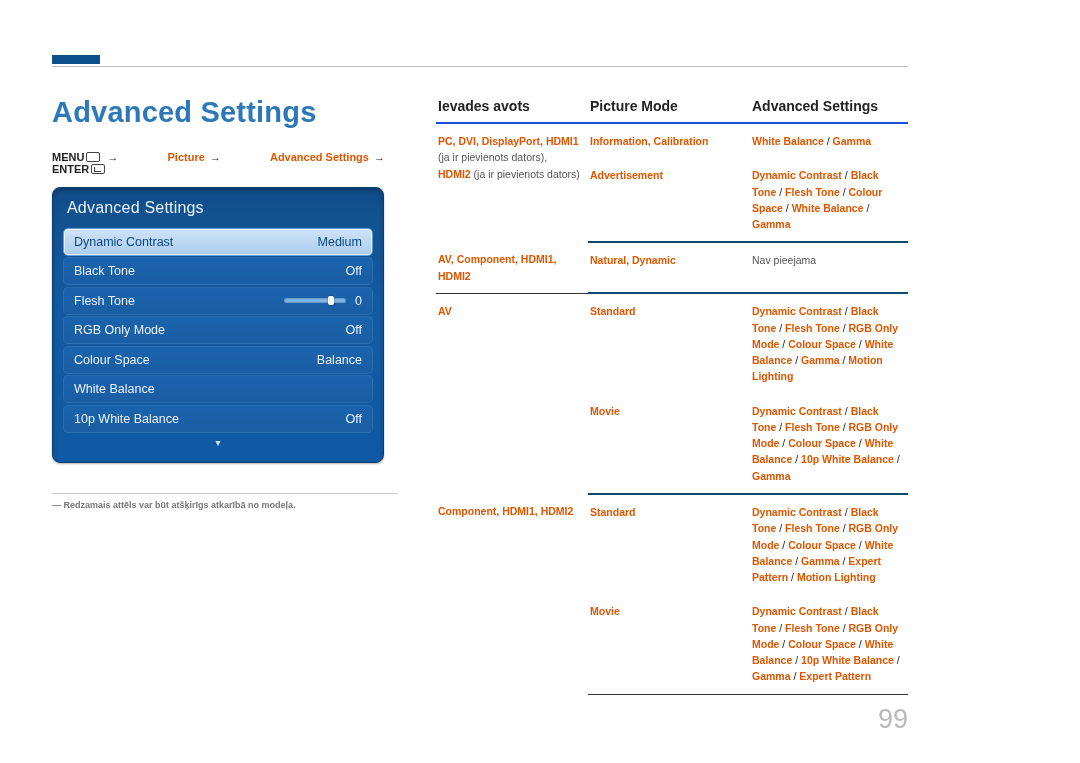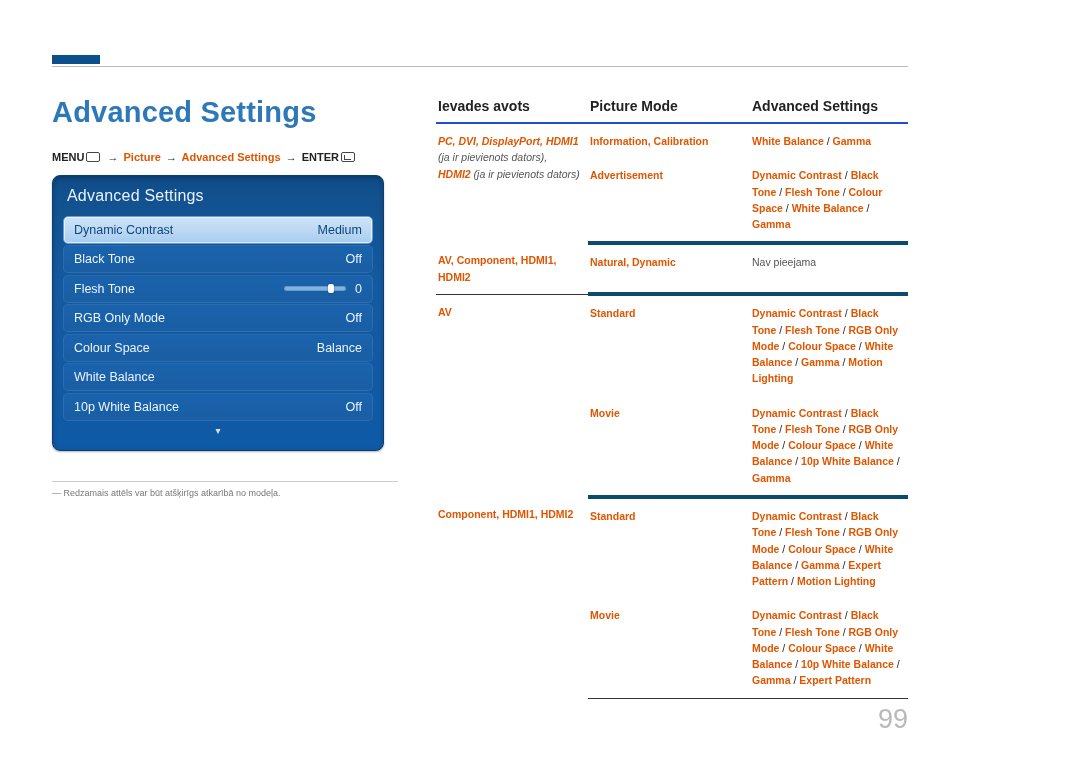--- a/index.html
+++ b/index.html
@@ -6,43 +6,43 @@
   html, body { width: 1080px; height: 763px; background: #fff; font-family: "Segoe UI", Arial, sans-serif; color: #222; }
   .page { position: relative; width: 960px; height: 763px; padding: 60px 52px 30px 52px; }
   .top-rule { position: absolute; top: 66px; left: 52px; right: 52px; border-top: 1px solid #bbb; }
   .top-accent { position: absolute; top: 55px; left: 52px; width: 48px; height: 9px; background: #0b4f8b; }
   .columns { display: flex; gap: 38px; margin-top: 36px; }
   .left-col { width: 346px; }
   .right-col { flex: 1; }
   h1.title { font-size: 29px; font-weight: 600; color: #2d78b9; letter-spacing: .2px; margin-bottom: 22px; }
   .breadcrumb { font-size: 11px; font-weight: 700; color: #222; margin-bottom: 12px; }
   .breadcrumb .arrow { margin: 0 2px; }
-  .breadcrumb .hl { color: #e05600; font-weight: 700; }
+  .breadcrumb .hl { color: #e05600; font-weight: 700; margin-left: 44px; }
   .breadcrumb .icon { display: inline-block; border: 1px solid #444; width: 14px; height: 10px; border-radius: 2px; vertical-align: middle; margin: 0 2px; position: relative; top:-1px; }
   .breadcrumb .icon.enter::after { content: ""; position: absolute; left: 2px; top: 2px; width: 6px; height: 4px; border-left: 1px solid #444; border-bottom: 1px solid #444; }
   .osd { width: 332px; border-radius: 8px; padding: 8px 10px 14px 10px; background: linear-gradient(#0f4b87, #12518f 8%, #145aa0 40%, #0f5aa6 100%); box-shadow: 0 2px 4px rgba(0,0,0,.25) inset, 0 1px 2px rgba(0,0,0,.3); border: 1px solid #0a3f73; }
   .osd-title { color: #e8f1ff; font-size: 16px; font-weight: 400; padding: 3px 4px 9px 4px; letter-spacing: .2px; }
   .osd-row { height: 28px; border-radius: 5px; margin: 1.5px 0; padding: 0 10px; display: flex; align-items: center; justify-content: space-between; color: #eaf3ff; font-size: 12.5px; background: linear-gradient(#1a63ad, #1a5ea3); border: 1px solid rgba(255,255,255,.08); }
   .osd-row.selected { background: linear-gradient(#cfe3f7, #a9cdef); color: #0e4680; border: 1px solid #679ed2; box-shadow: 0 0 0 1px rgba(255,255,255,.6) inset; }
   .osd-row .label {}
   .osd-row .value { font-size: 12.5px; text-align: right; }
   .slider { display: flex; align-items: center; gap: 6px; }
   .slider-track { width: 62px; height: 5px; background: #7db4e6; border-radius: 3px; box-shadow: 0 0 0 1px rgba(0,0,0,.15) inset; position: relative; }
   .slider-track::after { content: ""; position: absolute; width: 6px; height: 9px; background: #fff; top: -2px; left: 44px; border-radius: 2px; box-shadow: 0 0 2px rgba(0,0,0,.4); }
   .slider .num { width: 10px; text-align: right; }
   .osd-down { text-align: center; color: #cfe3fa; font-size: 10px; margin-top: 4px; }
   .left-rule { border-top: 1px solid #ccc; margin-top: 30px; margin-bottom: 6px; }
-  .footnote { font-size: 9px; color: #777; }
+  .footnote { font-size: 9px; color: #777; font-weight: bold; }
   .footnote::before { content: "― "; color: #888; }
   
   .tbl { width: 100%; font-size: 10.5px; border-collapse: collapse; }
   .tbl thead th { text-align: left; font-size: 14px; font-weight: 700; color: #222; padding: 2px 6px 8px 2px; border-bottom: 2px solid #1d4ed8; }
   .tbl thead th.c1 { width: 152px; }
   .tbl thead th.c2 { width: 162px; }
-  .tbl td { vertical-align: top; padding: 9px 8px 9px 2px; border-bottom: 4px solid #0c4a6e; line-height: 1.55; }
+  .tbl td { vertical-align: top; padding: 9px 8px 9px 2px; border-bottom: 2px solid #0c4a6e; line-height: 1.55; }
   .tbl tbody tr:last-child td { border-bottom: 1px solid #333; }
   .hl { color: #e05600; font-weight: 700; }
   .plain { color: #555; font-weight: 400; }
   .no-bottom td { border-bottom: none !important; }
   .pagenum { position: absolute; bottom: 28px; right: 52px; font-size: 27px; color: #b9b9b9; font-weight: 300; }
 </style>
 </head>
 <body>
 
 <div class="page">
@@ -110,21 +110,21 @@
       <table class="tbl">
         <thead>
           <tr>
             <th class="c1">Ievades avots</th>
             <th class="c2">Picture Mode</th>
             <th>Advanced Settings</th>
           </tr>
         </thead>
         <tbody id="tbl-body">
             <tr class="no-bottom">
-              <td rowspan="2" style="border-bottom: 1px solid rgb(51, 51, 51); font-style: italic;"><span class="hl">PC, DVI, DisplayPort, HDMI1</span> <span class="plain">(ja ir pievienots dators),</span> <span class="hl">HDMI2</span> <span class="plain">(ja ir pievienots dators)</span></td>
+              <td rowspan="2" style="border-bottom: 1px solid rgb(51, 51, 51);"><span class="hl">PC, DVI, DisplayPort, HDMI1</span> <span class="plain">(ja ir pievienots dators),</span> <span class="hl">HDMI2</span> <span class="plain">(ja ir pievienots dators)</span></td>
               <td><span class="hl">Information, Calibration</span></td>
               <td><span class="hl">White Balance</span> / <span class="hl">Gamma</span></td>
             </tr>
             <tr>
               <td><span class="hl">Advertisement</span></td>
               <td><span class="hl">Dynamic Contrast</span> / <span class="hl">Black Tone</span> / <span class="hl">Flesh Tone</span> / <span class="hl">Colour Space</span> / <span class="hl">White Balance</span> / <span class="hl">Gamma</span></td>
             </tr>
             <tr>
               <td rowspan="1" style="border-bottom: 1px solid rgb(51, 51, 51);"><span class="hl">AV, Component, HDMI1, HDMI2</span></td>
               <td><span class="hl">Natural, Dynamic</span></td>

